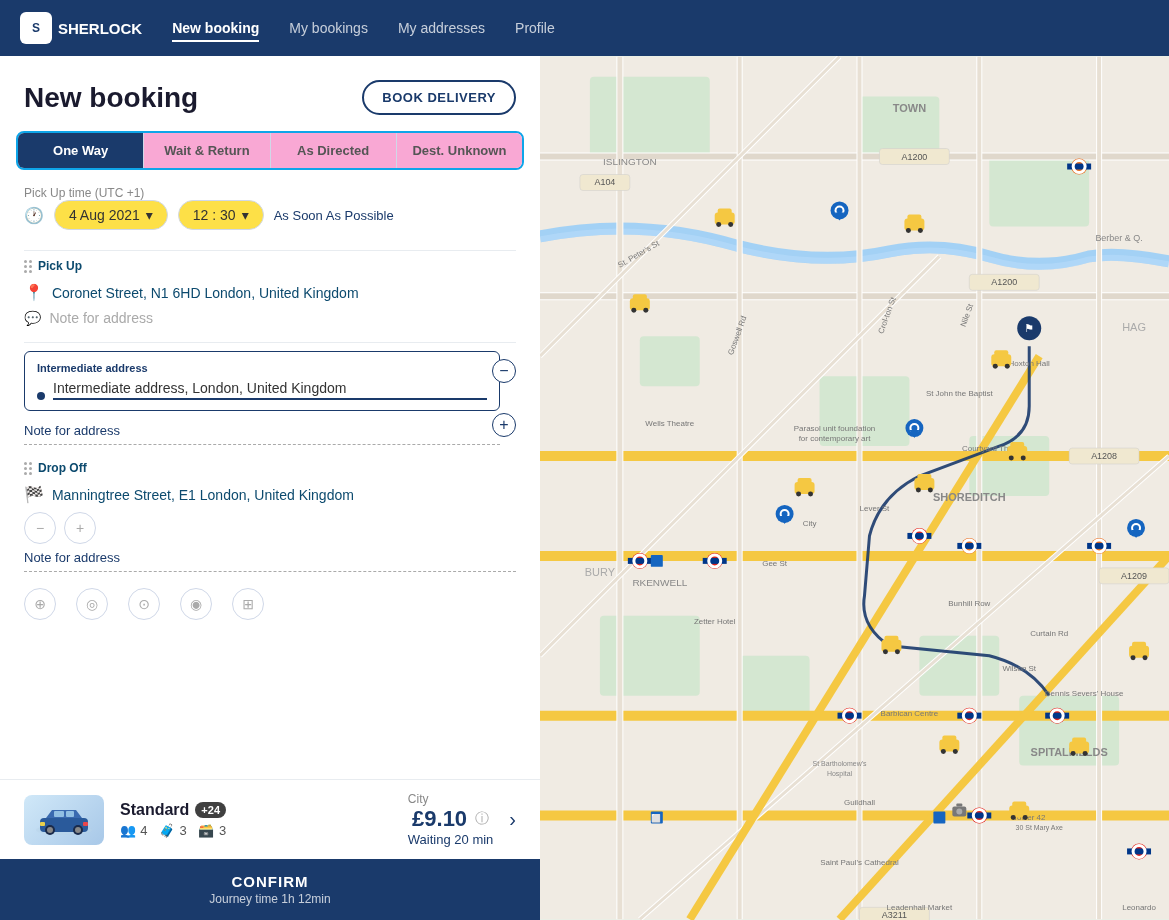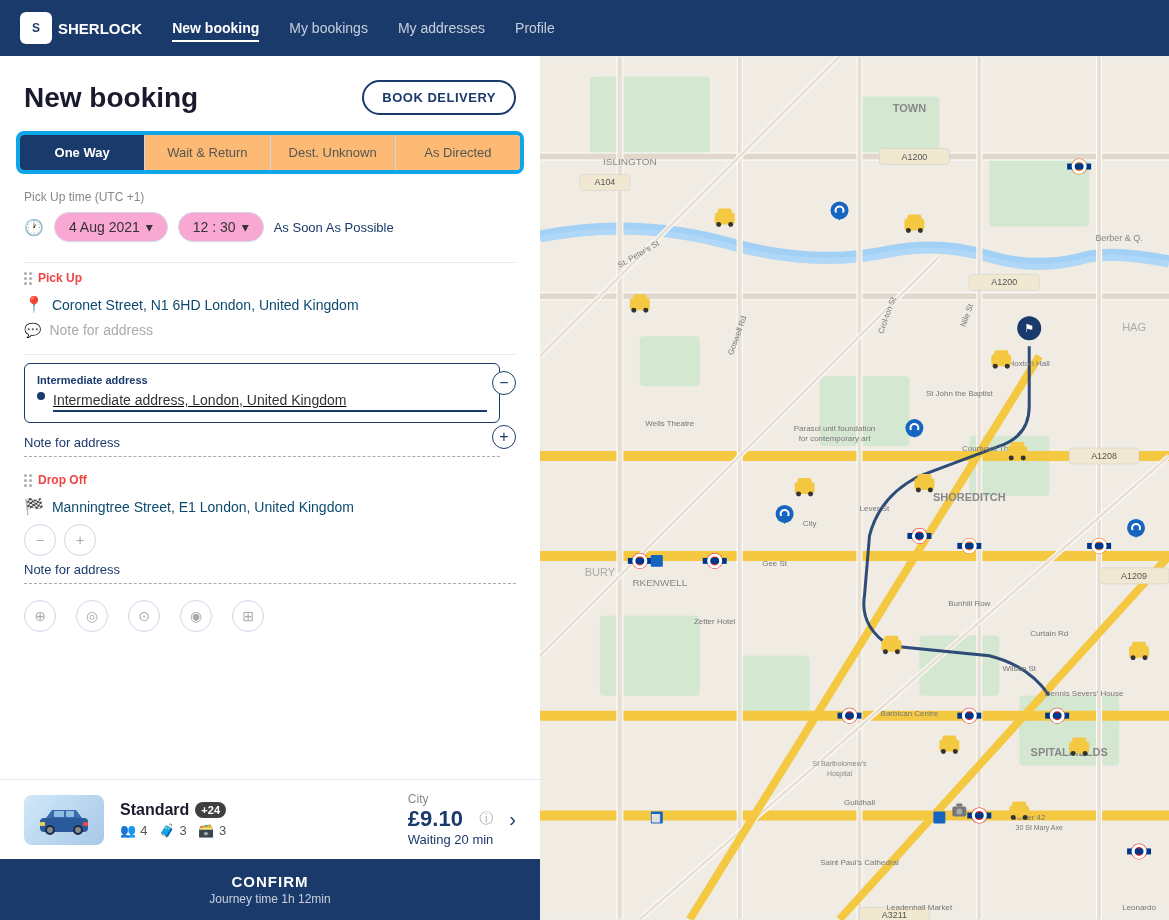--- a/index.html
+++ b/index.html
@@ -60,64 +60,64 @@
     .book-delivery-btn {
       border: 2px solid #1a3a6b; color: #1a3a6b; background: white;
       padding: 8px 18px; border-radius: 20px; font-size: 13px; font-weight: 600;
       cursor: pointer; letter-spacing: 0.5px;
     }
 
     
     .tabs {
       display: flex;
       margin: 0 16px 12px;
-      border: 4px solid #0ea5e9;
+      border: 2px solid #0ea5e9;
       border-radius: 8px;
       overflow: hidden;
     }
     .tab {
       flex: 1; padding: 10px 8px; text-align: center; font-size: 13px;
-      font-weight: 400; color: #555; cursor: pointer; background: #fdba74;
+      font-weight: 700; color: #555; cursor: pointer; background: #f9a8d4;
       border-right: 1px solid #d0d8e8;
     }
     .tab:last-child { border-right: none; }
     .tab.active {
       background: #1a3a6b; color: white; font-weight: 600;
     }
 
     
     .form-content {
       flex: 1;
       overflow-y: auto;
       padding: 0 24px;
     }
     .form-content::-webkit-scrollbar { width: 4px; }
     .form-content::-webkit-scrollbar-thumb { background: #ccc; border-radius: 2px; }
 
     .pickup-time-label {
-      font-size: 12px; color: #888; margin-bottom: 8px; margin-top: 4px;
+      font-size: 12px; color: #888; margin-top: 4px;
     }
     .time-row {
       display: flex; align-items: center; gap: 10px; margin-bottom: 20px;
     }
     .clock-icon { color: #1a3a6b; font-size: 16px; }
     .date-select, .time-select {
       border: 1px solid #d0d8e8; border-radius: 20px; padding: 6px 14px;
-      font-size: 14px; color: #333; background: #f9a8d4; cursor: pointer;
+      font-size: 14px; color: #333; background: #fde047; cursor: pointer;
       display: flex; align-items: center; gap: 6px;
     }
     .asap-text {
       color: #1a3a6b; font-size: 13px; font-weight: 500;
     }
 
     .section-divider { height: 1px; background: #e8ecf0; margin: 8px 0; }
 
     .field-section { margin-bottom: 12px; }
     .field-label {
-      font-size: 12px; color: #ef4444; font-weight: 600; margin-bottom: 6px;
+      font-size: 12px; color: #0c4a6e; font-weight: 600; margin-bottom: 6px;
       display: flex; align-items: center; gap: 6px;
     }
     .drag-dots {
       display: flex; flex-direction: column; gap: 2px; cursor: grab;
     }
     .drag-dots span {
       display: flex; gap: 2px;
     }
     .drag-dot { width: 3px; height: 3px; background: #aaa; border-radius: 50%; display: inline-block; }
 
@@ -134,21 +134,21 @@
     .chat-icon { color: #1a3a6b; font-size: 14px; }
     .note-text { font-size: 14px; color: #aaa; flex: 1; }
 
     .intermediate-section {
       border: 1px solid #1a3a6b; border-radius: 6px; padding: 10px 12px; margin-bottom: 12px; position: relative;
     }
     .intermediate-label {
       font-size: 11px; color: #1a3a6b; font-weight: 600; margin-bottom: 6px;
     }
     .intermediate-address-row {
-      display: flex; align-items: flex-start; gap: 8px; text-decoration: underline;
+      display: flex; align-items: flex-end; gap: 8px;
     }
     .blue-dot { width: 8px; height: 8px; background: #1a3a6b; border-radius: 50%; flex-shrink: 0; }
     .intermediate-input {
       flex: 1; border: none; border-bottom: 2px solid #1a3a6b;
       font-size: 14px; color: #333; outline: none; background: transparent;
       padding-bottom: 2px;
     }
     .minus-btn, .plus-btn {
       position: absolute; right: -16px;
       width: 24px; height: 24px; border-radius: 50%;
@@ -243,22 +243,22 @@
   <div class="left-panel">
 
     <div class="booking-header">
       <h1 class="booking-title">New booking</h1>
       <button class="book-delivery-btn">BOOK DELIVERY</button>
     </div>
 
     <div class="tabs">
       <div class="tab active">One Way</div>
       <div class="tab">Wait &amp; Return</div>
+      <div class="tab">As Directed</div>
       <div class="tab">Dest. Unknown</div>
-      <div class="tab">As Directed</div>
     </div>
 
     <div class="form-content">
 
       <div class="pickup-time-label">Pick Up time (UTC +1)</div>
       <div class="time-row">
         <span class="clock-icon">🕐</span>
         <div class="date-select">
           <span>4 Aug 2021</span>
           <span>▾</span>
@@ -392,21 +392,21 @@
             <span>3</span>
           </div>
           <div class="feature">
             <span>🗃️</span>
             <span>3</span>
           </div>
         </div>
       </div>
       <div>
         <div class="price-label">City</div>
-        <div style="display:flex; align-items:center; gap:8px; justify-content:space-between;">
+        <div style="display:flex; align-items:center; gap:8px; justify-content:center;">
           <span class="price-value">£9.10</span>
           <span style="color:#aaa; font-size:14px; cursor:pointer;">ⓘ</span>
         </div>
         <div class="waiting-time">Waiting 20 min</div>
       </div>
       <div class="arrow-btn">›</div>
     </div>
 
     <div class="confirm-bar">
       <div class="confirm-text">CONFIRM</div>

